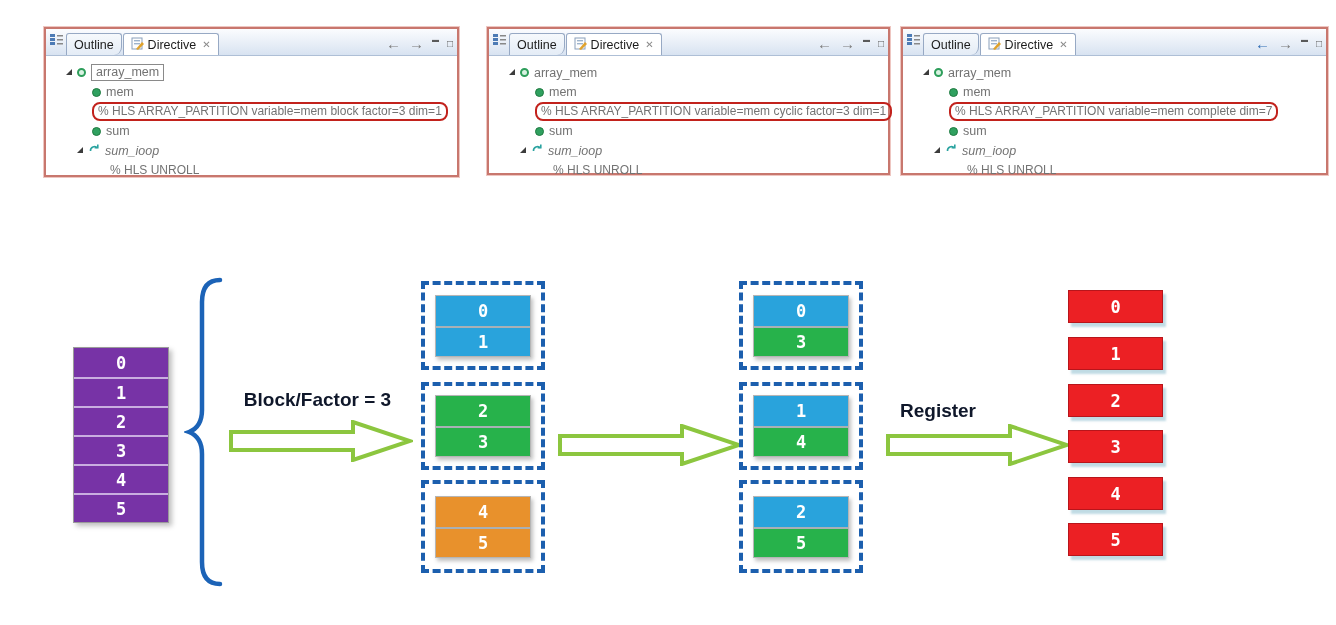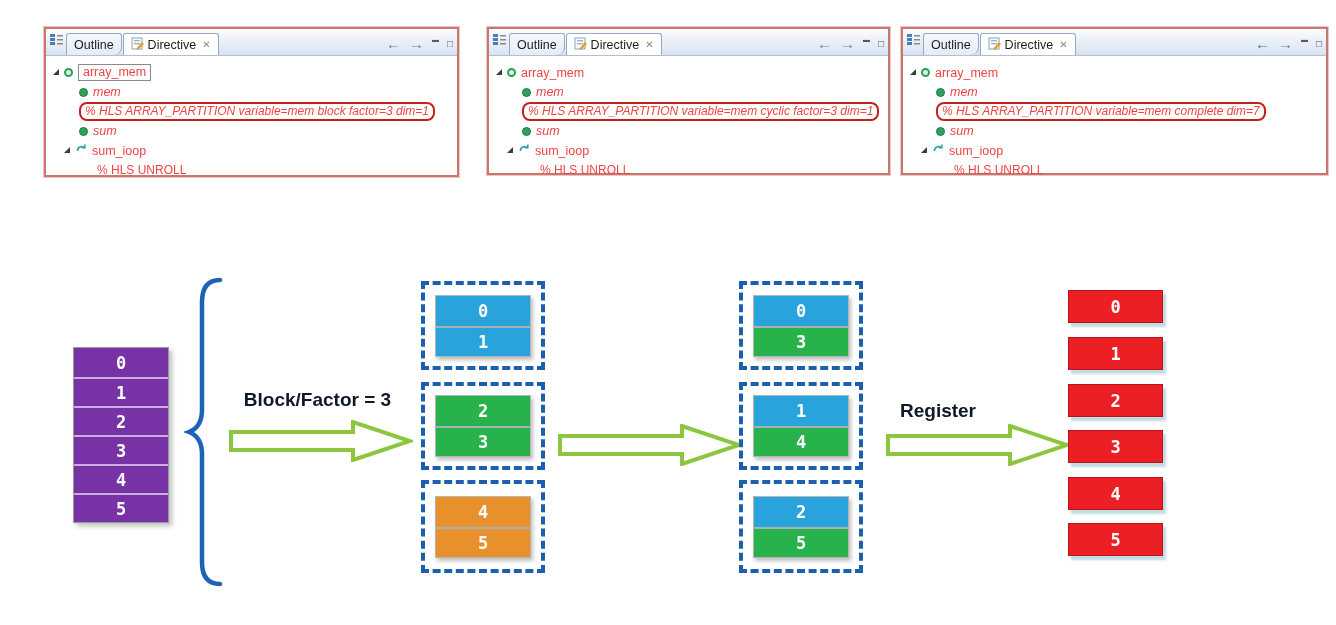--- a/index.html
+++ b/index.html
@@ -29,25 +29,25 @@
     cursor:default; white-space:nowrap;
   }
   .tab.active { background:#ffffff; border-radius:3px 3px 0 0; }
   .tab .close { color:#8a8a8a; font-size:10px; margin-left:2px; }
   .ctl { margin-left:auto; display:flex; align-items:center; gap:8px; padding-bottom:4px; }
   .nav { font-size:15px; font-weight:bold; color:#7b7b7b; line-height:1; }
   .nav.blue { color:#2f6db5; }
   .winctl { font-size:10px; color:#5a5a5a; line-height:1; }
   .winctl.min { font-size:7px; transform:translateY(-4px); }
 
-  .tree { padding:7px 4px 0 5px; font-size:12.5px; color:#ef4444; }
+  .tree { padding:7px 4px 0 18px; font-size:12.5px; color:#737373; }
   .trow { display:flex; align-items:center; gap:5px; height:19.5px; white-space:nowrap; }
   .ind-root { padding-left:2px; }
-  .ind-child { padding-left:28px;font-style:italic; }
-  .ind-loop { padding-left:13px; }
+  .ind-child { padding-left:28px; }
+  .ind-loop { padding-left:13px;font-style:italic; }
   .ind-unroll { padding-left:46px; }
   .twisty {
     width:0; height:0;
     border-left:6px solid transparent; border-bottom:6px solid #3c3c3c;
     transform:translateY(-1px);
   }
   .ring-icon {
     width:9px; height:9px; border-radius:50%;
     background:#d9f2e2; border:2px solid #2e9e5b; display:inline-block;
   }

